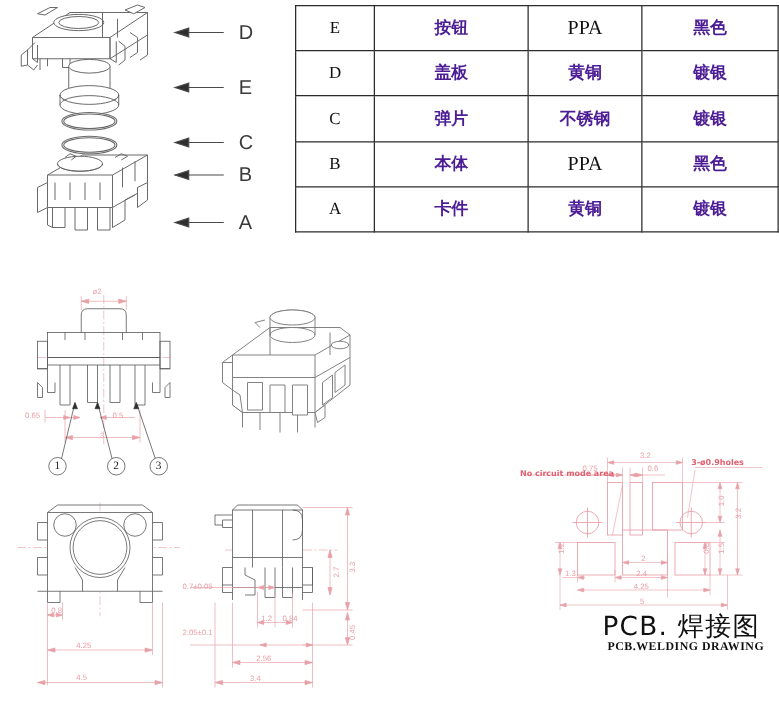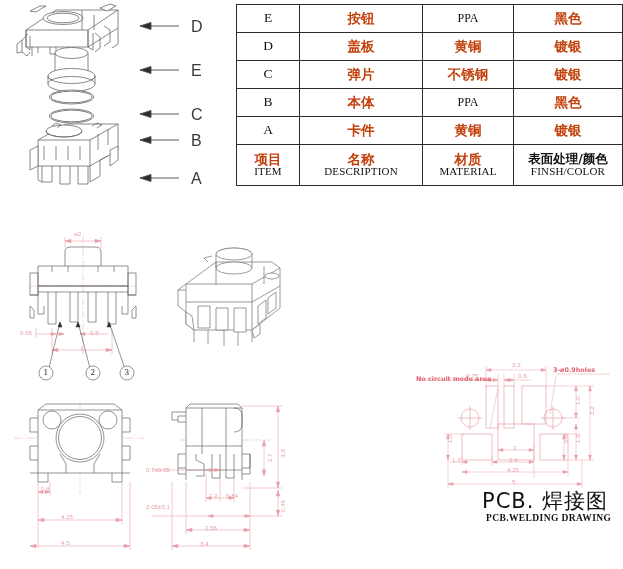--- a/index.html
+++ b/index.html
@@ -21,25 +21,25 @@
     border:1px solid #2b2b2b;
     text-align:center;vertical-align:middle;
     padding:0;line-height:1.08;
   }
   #bom-table .c-item{width:62px;}
   #bom-table .c-desc{width:122px;}
   #bom-table .c-mat{width:90px;}
   #bom-table .c-fin{width:108px;}
   #bom-table tr{height:24.6px;}
   #bom-table tr.hdr{height:36px;}
-  .cn{font-family:"DejaVu Sans","Liberation Sans",sans-serif;font-size:13.5px;font-weight:600;color:#c2410c;}
+  .cn{font-family:"DejaVu Sans","Liberation Sans",sans-serif;font-size:13.5px;font-weight:600;color:#4c1d95;}
   .cn-sm{font-family:"DejaVu Sans","Liberation Sans",sans-serif;font-size:12.5px;font-weight:600;color:#111;}
   .en{font-family:"Liberation Serif","DejaVu Serif",serif;font-size:11px;letter-spacing:.2px;color:#111;}
   .ltr{font-family:"Liberation Serif","DejaVu Serif",serif;font-size:13.5px;color:#111;}
-  .ppa{font-family:"Liberation Serif","DejaVu Serif",serif;font-size:12px;color:#111;}
+  .ppa{font-family:"Liberation Serif","DejaVu Serif",serif;font-size:16px;color:#111;}
   .stack span{display:block;}
 
   
   .exp-letter{
     font-family:"Liberation Sans","DejaVu Sans",sans-serif;
     font-size:16px;color:#3a3a3a;
   }
 
   
   .dim{
@@ -191,38 +191,20 @@
     <td class="c-desc cn">本体</td>
     <td class="c-mat ppa">PPA</td>
     <td class="c-fin cn">黑色</td>
   </tr>
   <tr>
     <td class="c-item ltr">A</td>
     <td class="c-desc cn">卡件</td>
     <td class="c-mat cn">黄铜</td>
     <td class="c-fin cn">镀银</td>
   </tr>
-  <tr class="hdr">
-    <td class="c-item stack">
-      <span class="cn">项目</span>
-      <span class="en">ITEM</span>
-    </td>
-    <td class="c-desc stack">
-      <span class="cn">名称</span>
-      <span class="en">DESCRIPTION</span>
-    </td>
-    <td class="c-mat stack">
-      <span class="cn">材质</span>
-      <span class="en">MATERIAL</span>
-    </td>
-    <td class="c-fin stack">
-      <span class="cn-sm">表面处理/颜色</span>
-      <span class="en">FINSH/COLOR</span>
-    </td>
-  </tr>
 </tbody>
   </table>
 
 <div class="abs" style="left:8px;top:228px;width:150px;height:150px;">
   <svg width="150" height="150" viewBox="0 0 150 150">
 
     <g stroke="#e8a0a8" stroke-width="0.5" stroke-dasharray="7,2,1.5,2">
       <line x1="75" y1="8" x2="75" y2="128"></line>
       <line x1="22" y1="58" x2="128" y2="58"></line>
     </g>

